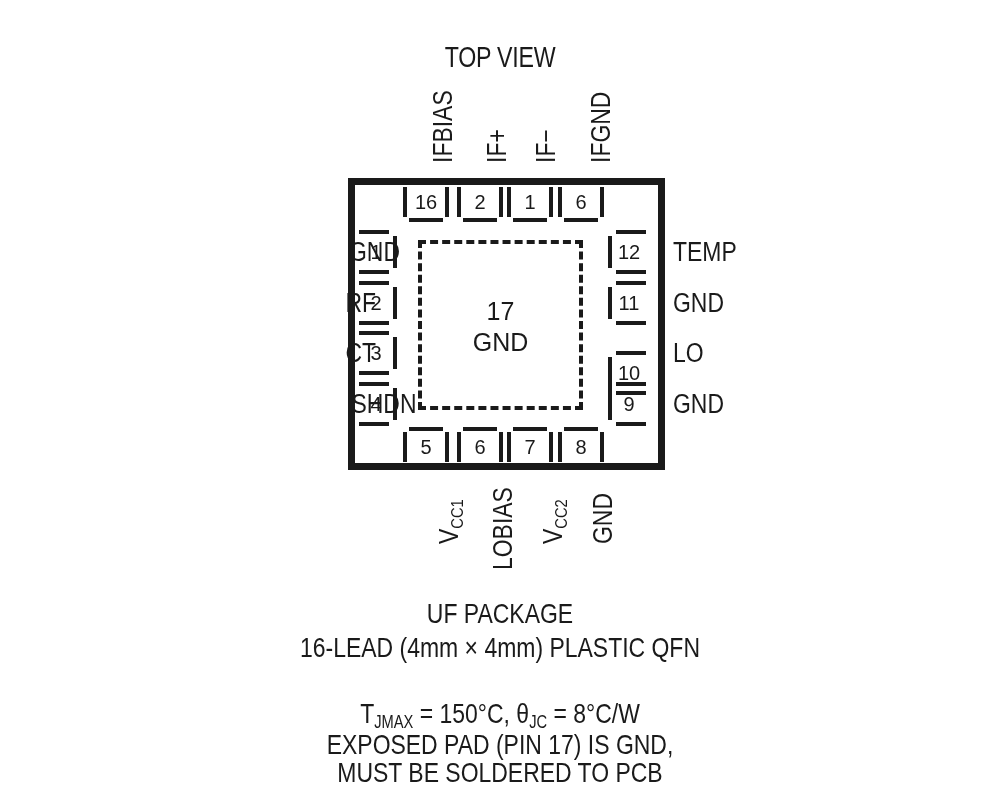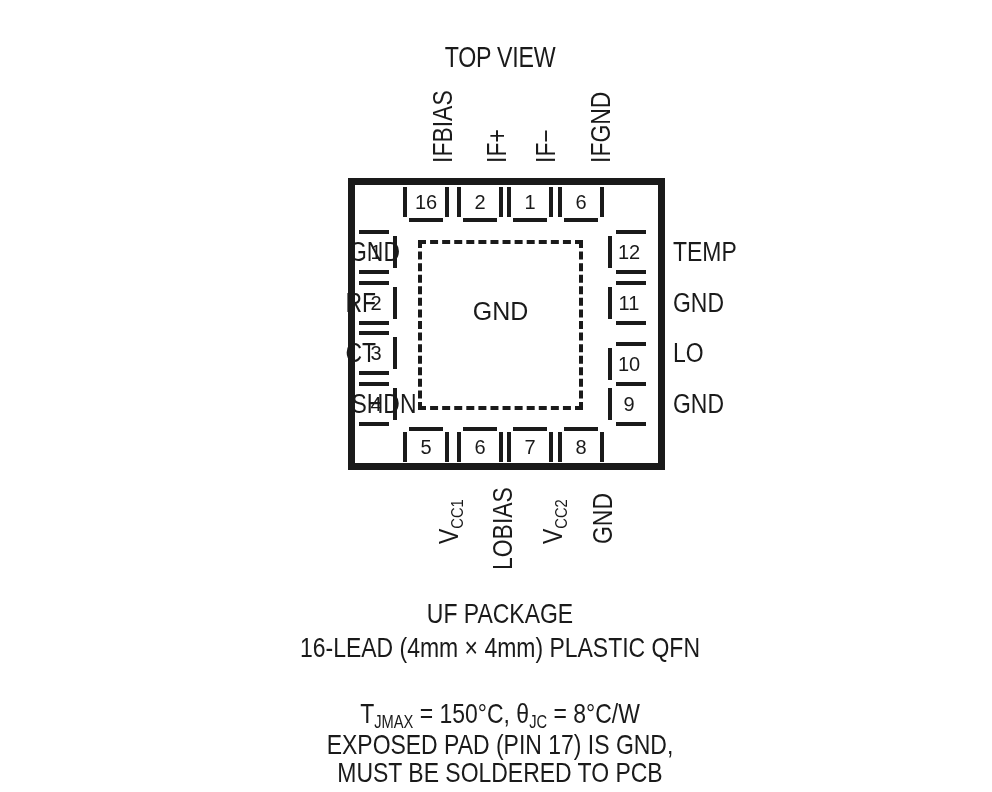--- a/index.html
+++ b/index.html
@@ -228,21 +228,21 @@
   <span class="seg seg-b"></span>
   <span class="seg seg-l"></span>
   <span class="pad-num">12</span>
 </div>
 <div class="pad pad-right" style="left:608px; top:281px;">
   <span class="seg seg-t"></span>
   <span class="seg seg-b"></span>
   <span class="seg seg-l"></span>
   <span class="pad-num">11</span>
 </div>
-<div class="pad pad-right" style="left:608px; top:342px;">
+<div class="pad pad-right" style="left:608px; top:351px;">
   <span class="seg seg-t"></span>
   <span class="seg seg-b"></span>
   <span class="seg seg-l"></span>
   <span class="pad-num">10</span>
 </div>
 <div class="pad pad-right" style="left:608px; top:382px;">
   <span class="seg seg-t"></span>
   <span class="seg seg-b"></span>
   <span class="seg seg-l"></span>
   <span class="pad-num">9</span>
@@ -268,20 +268,21 @@
 </div>
 <div class="pad pad-bot" style="left:558px; top:427px;">
   <span class="seg seg-l"></span>
   <span class="seg seg-r"></span>
   <span class="seg seg-t"></span>
   <span class="pad-num">8</span>
 </div>
 
 <div id="exposed-pad">
   <div id="exposed-pad-labels">
+    <span>17</span>
     <span>GND</span>
   </div>
 </div>
 
 <div class="side-label left" style="left:340px; top:252px;">GND</div>
 <div class="side-label left" style="left:340px; top:303px;">RF</div>
 <div class="side-label left" style="left:340px; top:353px;">CT</div>
 <div class="side-label left" style="left:340px; top:404px;">SHDN</div>
 
 <div class="side-label right" style="left:673px; top:252px;">TEMP</div>

